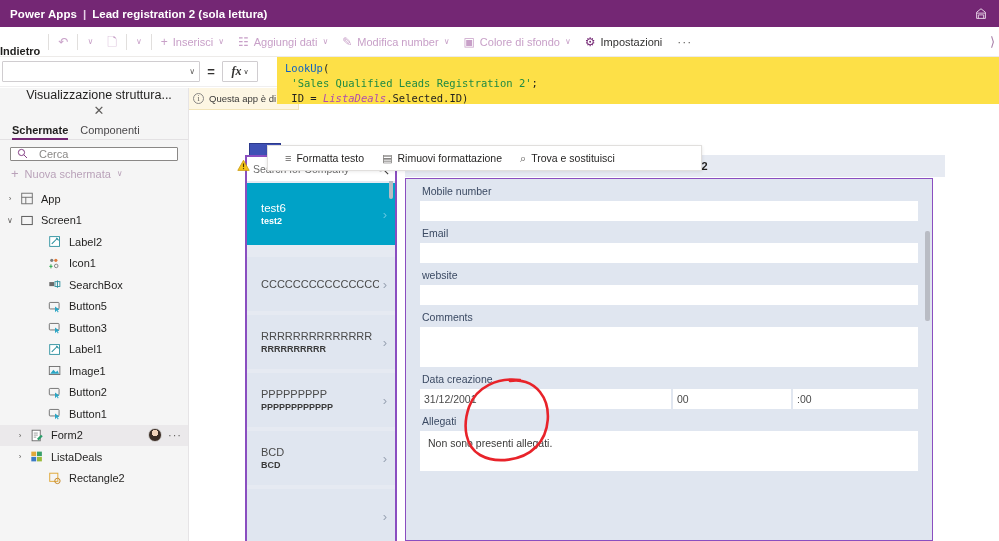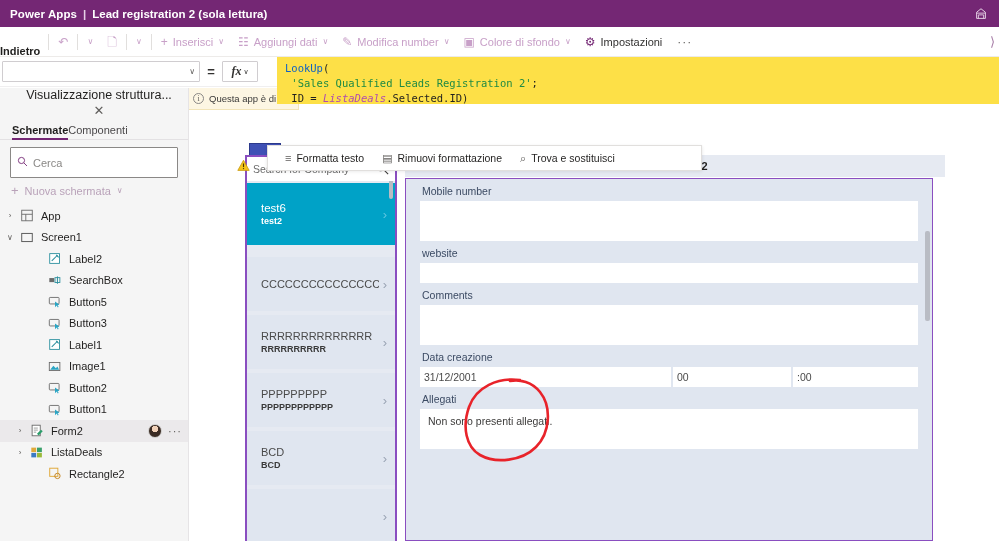--- a/index.html
+++ b/index.html
@@ -124,39 +124,39 @@
     border-right: 1px solid #e6e4e6;
   }
   .tree-title {
     height: 30px; display: flex; align-items: center;
     padding: 0 8px 0 18px; font-size: 12.5px; color: #201f1e; flex-direction: column;
   }
   .tree-title .tt-text { flex: 1; white-space: nowrap; overflow: hidden; }
   .tree-title .tt-close { font-size: 13px; color: #605e5c; cursor: pointer; }
 
   .tree-tabs {
-    display: flex; align-items: flex-end; 
+    display: flex; align-items: flex-end; gap: 12px;
     padding: 0 12px; height: 22px;
     border-bottom: 1px solid #e3e1e3;
   }
   .tree-tab {
     font-size: 11px; color: #4a484a; padding-bottom: 3px;
     position: relative;
   }
   .tree-tab.active { color: #201f1e; font-weight: 600; }
   .tree-tab.active:after {
     content: ""; position: absolute; left: 0; right: 0; bottom: -1px;
     height: 2px; background: #742774;
   }
 
   .tree-search-wrap { padding: 7px 10px 3px 10px; }
   .tree-search {
-    height: 31px; background: #fff;
+    height: 14px; background: #fff;
     border: 1px solid #8a8886; border-radius: 1px;
-    display: flex; align-items: center; gap: 5px; padding: 0 6px;
+    display: flex; align-items: center; gap: 11px; padding: 0 6px;
   }
   .tree-search .si { color: #742774; font-size: 11px; }
   .tree-search .st { color: #8a8886; font-size: 11px; }
 
   .tree-newscreen {
     display: flex; align-items: center; gap: 6px;
     padding: 3px 10px 6px 11px;
     font-size: 11px; color: #b9a2b9;
   }
   .tree-newscreen .plus { font-size: 13px; line-height: 1; }
@@ -499,20 +499,32 @@
             <path d="M4 11 L11 4" stroke="#2a8f9e" stroke-width="1.3"></path>
             <path d="M10 3 L13 6 L12 7 L9 4 Z" fill="#2a8f9e"></path>
           </svg>
         </span>
         <span class="tlabel">Label2</span>
       </div>
       <div class="tree-row lvl2">
         <span class="twisty"></span>
         <span class="ticon">
           <svg xmlns="http://www.w3.org/2000/svg" width="14" height="13" viewBox="0 0 16 16">
+            <circle cx="4" cy="4" r="2" fill="#7a7a7a"></circle>
+            <circle cx="9" cy="4" r="2" fill="#e07a3a"></circle>
+            <path d="M3 9 V14 M1 11.5 H5" stroke="#2aa84a" stroke-width="1.2"></path>
+            <circle cx="9.5" cy="11" r="2.2" fill="none" stroke="#7a7a7a" stroke-width="1.1"></circle>
+          </svg>
+        </span>
+        <span class="tlabel">Icon1</span>
+      </div>
+      <div class="tree-row lvl2">
+        <span class="twisty"></span>
+        <span class="ticon">
+          <svg xmlns="http://www.w3.org/2000/svg" width="14" height="13" viewBox="0 0 16 16">
             <rect x="1" y="5" width="6" height="5" fill="#6a6a6a"></rect>
             <rect x="8" y="4.5" width="6" height="6" fill="none" stroke="#2a8f9e" stroke-width="1.1"></rect>
             <path d="M11 3 V12" stroke="#2a8f9e" stroke-width="1.2"></path>
           </svg>
         </span>
         <span class="tlabel">SearchBox</span>
       </div>
       <div class="tree-row lvl2">
         <span class="twisty"></span>
         <span class="ticon">
@@ -708,20 +720,21 @@
 
     <div class="lead-title">LEAD : test2</div>
 
     <div class="detail-wrap">
       <div id="detail-fields">
           <div class="fld">
             <div class="fld-label">Mobile number</div>
             <div class="fld-input"></div>
           </div>
           <div class="fld">
+            <div class="fld-label">Email</div>
             <div class="fld-input"></div>
           </div>
           <div class="fld">
             <div class="fld-label">website</div>
             <div class="fld-input"></div>
           </div>
           <div class="fld">
             <div class="fld-label">Comments</div>
             <div class="fld-input tall"></div>
           </div>

